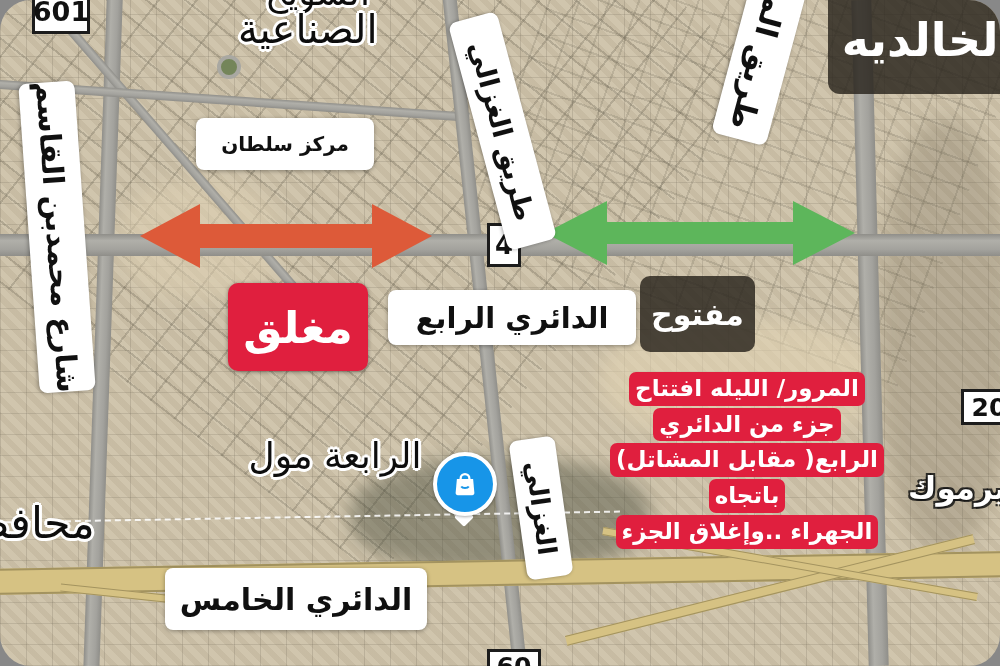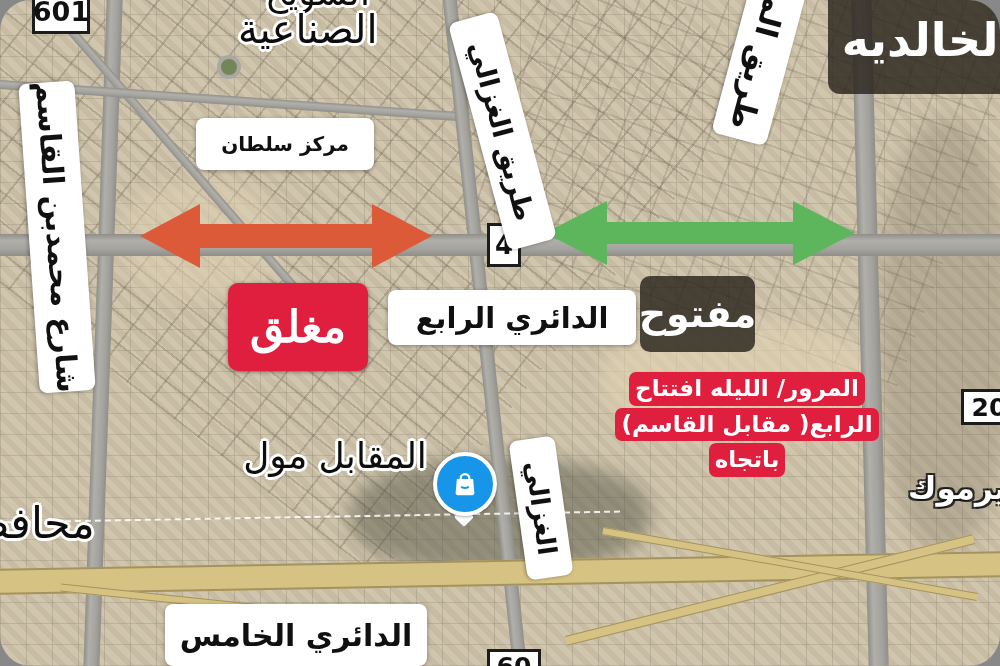--- a/index.html
+++ b/index.html
@@ -121,41 +121,43 @@
 
   <div class="wlabel" style="left:653px;top:0;width:230px;height:56px;font-size:30px;transform:rotate(105deg);
               justify-content:flex-start;padding-right:10px;">
     <span>طريق الم</span>
   </div>
 
   <div class="wlabel" style="left:-98px;top:209px;width:310px;height:56px;font-size:29px;transform:rotate(86deg);">
     <span>شارع محمدبن القاسم</span>
   </div>
 
-  <div class="closed-box" style="left:228px;top:283px;width:140px;height:88px;font-size:44px;font-family:Liberation Serif, serif;">
+  <div class="closed-box" style="left:228px;top:283px;width:140px;height:88px;font-size:44px;">
     <span>مغلق</span>
   </div>
 
   <div class="wlabel" style="left:388px;top:290px;width:248px;height:55px;font-size:29px;">
     <span>الدائري الرابع</span>
   </div>
 
-  <div class="dlabel" style="left:640px;top:276px;width:115px;height:76px;font-size:38px;border-radius:10px;">
+  <div class="dlabel" style="left:640px;top:276px;width:115px;height:76px;font-size:30px;border-radius:10px;">
     <span>مفتوح</span>
   </div>
 
   <div class="ann">
     <span>المرور/ الليله افتتاح</span>
-    <span>الرابع( مقابل القاسم)</span>
+    <span>جزء من الدائري</span>
+    <span>الرابع( مقابل المشاتل)</span>
     <span>باتجاه</span>
+    <span>الجهراء ..وإغلاق الجزء</span>
   </div>
 
 
   <div class="outline-w" style="left:228px;top:430px;width:214px;text-align:center;font-size:36px;line-height:1.42;">
-    <div>المقابل مول</div>
+    <div>الرابعة مول</div>
   </div>
 
   <div class="pin">
     <div class="tip"></div>
     <div class="disc">
       <svg width="30" height="30" viewBox="0 0 24 24">
         <path fill="#fff" d="M5.5 8h13l1 11.2c.05.99-.73 1.8-1.72 1.8H6.22c-.99 0-1.77-.81-1.72-1.8L5.5 8z"></path>
         <path fill="none" stroke="#fff" stroke-width="1.8" d="M8.5 10V7.5a3.5 3.5 0 0 1 7 0V10"></path>
         <path fill="none" stroke="#1795e8" stroke-width="1.6" d="M9 14c1 1.6 5 1.6 6 0"></path>
       </svg>
@@ -163,17 +165,17 @@
   </div>
 
   <div class="wlabel" style="left:471px;top:485px;width:140px;height:46px;font-size:26px;transform:rotate(82deg);">
     <span>الغزالي</span>
   </div>
 
   <div class="outline-b" style="left:908px;top:470px;font-size:31px;">اليرموك</div>
 
   <div class="outline-w" style="left:-48px;top:498px;font-size:43px;">محافظة</div>
 
-  <div class="wlabel" style="left:165px;top:604px;width:262px;height:62px;font-size:30px;">
+  <div class="wlabel" style="left:165px;top:568px;width:262px;height:62px;font-size:30px;">
     <span>الدائري الخامس</span>
   </div>
 
 </div>
 
 </body></html>

